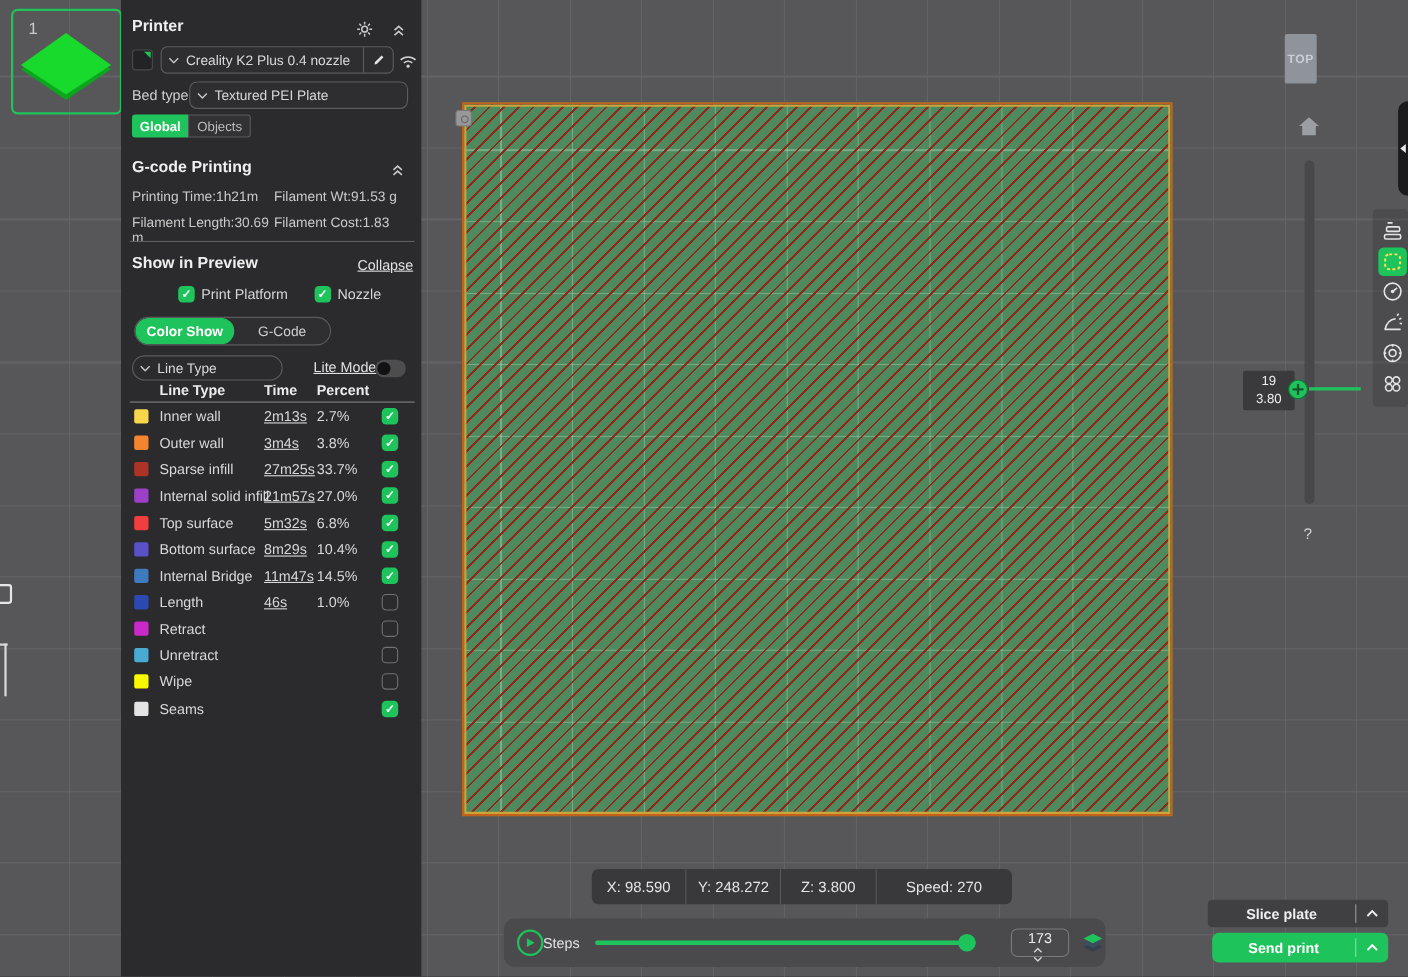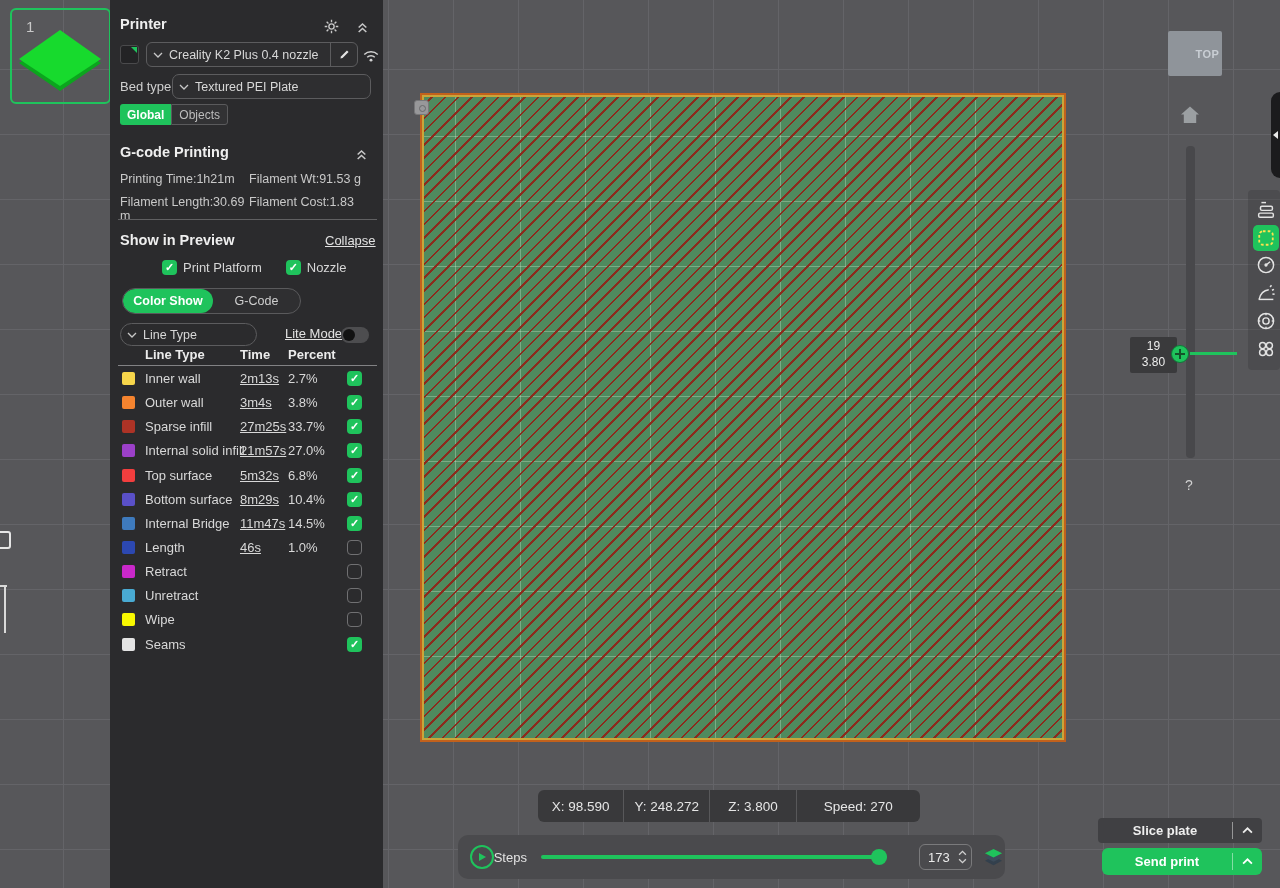--- a/index.html
+++ b/index.html
@@ -81,21 +81,21 @@
     background-image:
       repeating-linear-gradient(135deg, transparent 0 7.6px, #8c2b1d 7.6px 9.4px),
       repeating-linear-gradient(to right, transparent 0 64px, rgba(215,240,215,0.32) 64px 65px),
       repeating-linear-gradient(to bottom, transparent 0 64px, rgba(215,240,215,0.32) 64px 65px);
     background-position:0 0,-31px 0,0 -23px;
     border:2px solid #c2611c;
     box-shadow:inset 0 0 0 2px #c9a53a;}
   .corner-handle{left:414px;top:100px;width:15px;height:15px;background:#98989a;border:1px solid #777779;border-radius:3px;box-sizing:border-box;}
   .corner-handle:after{content:"";position:absolute;left:4px;top:4px;width:5px;height:5px;border-radius:50%;border:1px solid #6a6a6c;}
   .viewcube{left:1168px;top:31px;width:29px;height:45px;background:#8f949a;border-radius:2px;display:flex;align-items:center;justify-content:center;
-    color:#c9ced4;font-size:11px;font-weight:bold;letter-spacing:0.5px;padding-left:25px;}
+    color:#c9ced4;font-size:11px;font-weight:bold;letter-spacing:0.5px;}
   .home{left:1178px;top:103px;width:24px;height:24px;}
   .edge-tab{left:1271px;top:92px;width:9px;height:86px;background:#1b1b1d;border-radius:10px 0 0 10px;display:flex;align-items:center;}
   .edge-tab .tri{width:0;height:0;border-right:5px solid #e8e8e8;border-top:4px solid transparent;border-bottom:4px solid transparent;margin-left:2px;}
 
   .tool-strip{left:1248px;top:190px;width:32px;height:180px;background:rgba(58,58,60,0.35);border-radius:4px;}
   .tool-ic{left:1254px;width:24px;height:24px;display:flex;align-items:center;justify-content:center;}
   .tool-ic-active{left:1253px;top:225px;width:26px;height:26px;background:#1fc35c;border-radius:5px;display:flex;align-items:center;justify-content:center;}
 
   .vtrack{left:1186px;top:146px;width:9px;height:312px;background:#48484b;border-radius:4px;}
   .hline{left:1190px;top:352px;width:47px;height:3px;background:#1fc35c;}
@@ -113,21 +113,21 @@
   .statusbar .seg:last-child{flex:1.45;border-right:none;}
 
   .stepsbar{left:458px;top:835px;width:547px;height:44px;background:#4a4a4d;border-radius:10px;display:flex;align-items:center;}
   .play-btn{width:20px;height:20px;border:2px solid #1fc35c;border-radius:50%;display:flex;align-items:center;justify-content:center;margin-left:12px;}
   .play-tri{width:0;height:0;border-left:7px solid #1fc35c;border-top:4.5px solid transparent;border-bottom:4.5px solid transparent;margin-left:2px;}
   .steps-label{font-size:13px;color:#e3e3e3;}
   .slider{position:relative;margin-left:14px;width:352px;height:16px;}
   .slider .track{position:absolute;left:0;top:6px;width:100%;height:4px;border-radius:2px;background:#1fc35c;}
   .slider .shandle{position:absolute;right:0;top:0;width:16px;height:16px;border-radius:50%;background:#1fc35c;}
   .stepbox{box-sizing:border-box;margin-left:32px;width:54px;height:26px;border:1px solid #7a7a7c;border-radius:6px;
-    display:flex;align-items:center;color:#eaeaea;font-size:13px;}
+    display:flex;align-items:center;color:#eaeaea;font-size:13px;flex-direction:column;}
   .stepbox .v{flex:1;text-align:center;}
   .stepbox .spin{margin-right:4px;display:flex;}
   .layers-ic{margin-left:10px;display:flex;}
 
   .slice-btn{left:1098px;top:818px;width:164px;height:25px;background:#404043;border-radius:4px;display:flex;align-items:center;
     color:#efefef;font-size:13px;font-weight:bold;}
   .slice-btn .lab{flex:1;text-align:center;}
   .btn-div{width:1px;height:17px;background:rgba(255,255,255,0.45);}
   .btn-chev{width:29px;display:flex;align-items:center;justify-content:center;}
   .send-btn{left:1102px;top:848px;width:160px;height:27px;background:#1fc35c;border-radius:6px;display:flex;align-items:center;

